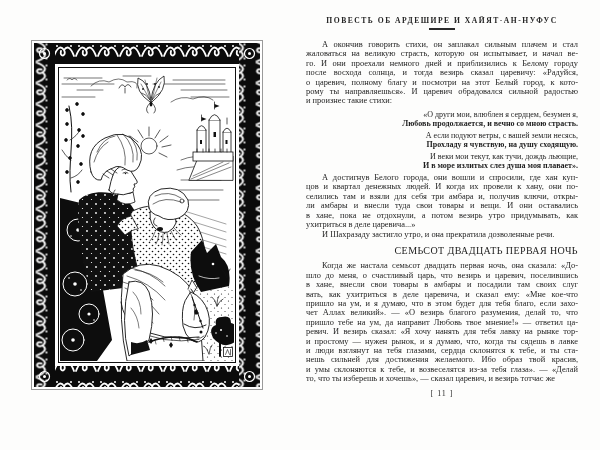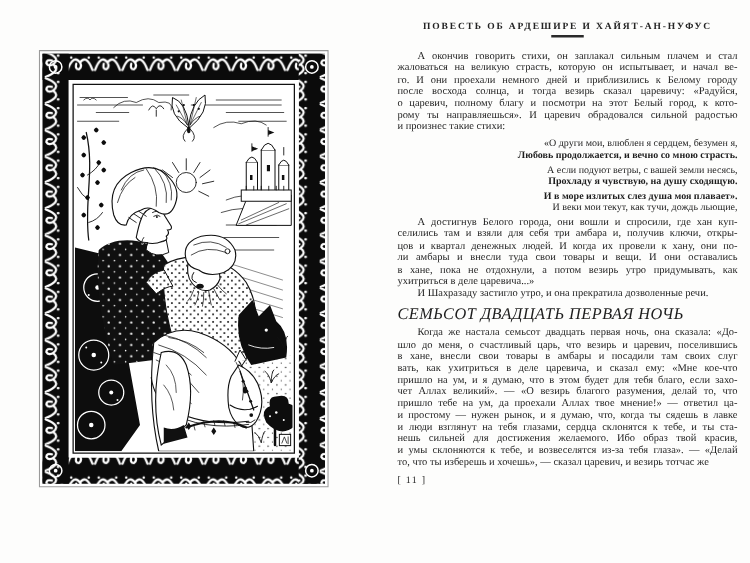--- a/index.html
+++ b/index.html
@@ -5,40 +5,40 @@
   html,body{margin:0;padding:0;}
   body{
     width:600px;height:450px;position:relative;overflow:hidden;
     background:#fdfdfc;color:#1c1c1c;
     font-family:"Liberation Serif","DejaVu Serif",serif;
   }
   
   .plate{position:absolute;left:31px;top:40px;width:232px;height:350px;}
   .plate svg{display:block;}
   
-  .right-page{position:absolute;left:306px;top:16px;width:272px;margin-left:12px;}
+  .right-page{position:absolute;left:306px;top:16px;width:272px;}
   .running-head{
     text-align:center;font-weight:bold;font-size:7.6px;letter-spacing:1.5px;
     color:#242424;white-space:nowrap;
   }
   .head-rule{width:26px;height:2px;background:#2a2a2a;margin:3px auto 10px auto;}
   .page-body{font-size:8.4px;line-height:9.4px;color:#1d1d1d;}
   .para{margin:0;}
   .pline{text-align:justify;text-align-last:justify;}
   .pline.lastline{text-align-last:left;font-family:Liberation Serif, serif;}
   .pline.indent{text-indent:16px;}
   .verse{margin:4px 0 3px 18px;font-size:8px;line-height:9.2px;}
   .couplet{margin-bottom:2.5px;text-align:right;}
   .vline.v2{padding-left:14px;font-weight:bold;}
   .night-heading{
-    text-align:left;font-style:italic;font-size:13px;letter-spacing:0.4px;
+    text-align:right;font-size:10px;letter-spacing:0.4px;
     margin:7px 0 6px 0;color:#1d1d1d;white-space:nowrap;
   }
   .page-number{
-    text-align:left;font-size:8px;letter-spacing:1px;margin-top:5px;color:#2a2a2a;
+    text-align:center;font-size:8px;letter-spacing:1px;margin-top:5px;color:#2a2a2a;
   }
 </style>
 </head>
 <body>
 
 <div class="plate">
 <svg width="232" height="350" viewBox="0 0 232 350" xmlns="http://www.w3.org/2000/svg">
   <defs>
     <pattern id="scrollH" width="22" height="21" patternUnits="userSpaceOnUse">
       <rect width="22" height="21" fill="#0b0b0b"></rect>
@@ -312,44 +312,45 @@
       <div class="verse">
         <div class="couplet">
           <div class="vline">«О други мои, влюблен я сердцем, безумен я,</div>
           <div class="vline v2">Любовь продолжается, и вечно со мною страсть.</div>
         </div>
         <div class="couplet">
           <div class="vline">А если подуют ветры, с вашей земли несясь,</div>
           <div class="vline v2">Прохладу я чувствую, на душу сходящую.</div>
         </div>
         <div class="couplet">
+          <div class="vline">И веки мои текут, как тучи, дождь льющие,</div>
           <div class="vline v2">И в море излитых слез душа моя плавает».</div>
-          <div class="vline">И веки мои текут, как тучи, дождь льющие,</div>
         </div>
       </div>
       <div class="para">
         <div class="pline indent">А достигнув Белого города, они вошли и спросили, где хан куп-</div>
+        <div class="pline">цов и квартал денежных людей. И когда их провели к хану, они по-</div>
         <div class="pline">селились там и взяли для себя три амбара и, получив ключи, откры-</div>
-        <div class="pline">цов и квартал денежных людей. И когда их провели к хану, они по-</div>
         <div class="pline">ли амбары и внесли туда свои товары и вещи. И они оставались</div>
         <div class="pline">в хане, пока не отдохнули, а потом везирь утро придумывать, как</div>
         <div class="pline lastline">ухитриться в деле царевича...»</div>
       </div>
       <div class="para">
         <div class="pline indent lastline">И Шахразаду застигло утро, и она прекратила дозволенные речи.</div>
       </div>
       <div class="night-heading">СЕМЬСОТ ДВАДЦАТЬ ПЕРВАЯ НОЧЬ</div>
       <div class="para">
         <div class="pline indent">Когда же настала семьсот двадцать первая ночь, она сказала: «До-</div>
         <div class="pline">шло до меня, о счастливый царь, что везирь и царевич, поселившись</div>
         <div class="pline">в хане, внесли свои товары в амбары и посадили там своих слуг</div>
         <div class="pline">вать, как ухитриться в деле царевича, и сказал ему: «Мне кое-что</div>
         <div class="pline">пришло на ум, и я думаю, что в этом будет для тебя благо, если захо-</div>
         <div class="pline">чет Аллах великий». — «О везирь благого разумения, делай то, что</div>
-        <div class="pline">пришло тебе на ум, да проехали Аллах твое мнение!» — ответил ца-</div>
+        <div class="pline">пришло тебе на ум, да направит Любовь твое мнение!» — ответил ца-</div>
+        <div class="pline">ревич. И везирь сказал: «Я хочу нанять для тебя лавку на рынке тор-</div>
         <div class="pline">и простому — нужен рынок, и я думаю, что, когда ты сядешь в лавке</div>
         <div class="pline">и люди взглянут на тебя глазами, сердца склонятся к тебе, и ты ста-</div>
         <div class="pline">нешь сильней для достижения желаемого. Ибо образ твой красив,</div>
         <div class="pline">и умы склоняются к тебе, и возвеселятся из-за тебя глаза». — «Делай</div>
         <div class="pline lastline">то, что ты изберешь и хочешь», — сказал царевич, и везирь тотчас же</div>
       </div>
     </div>
   <div class="page-number">[ 11 ]</div>
 </div>
 

